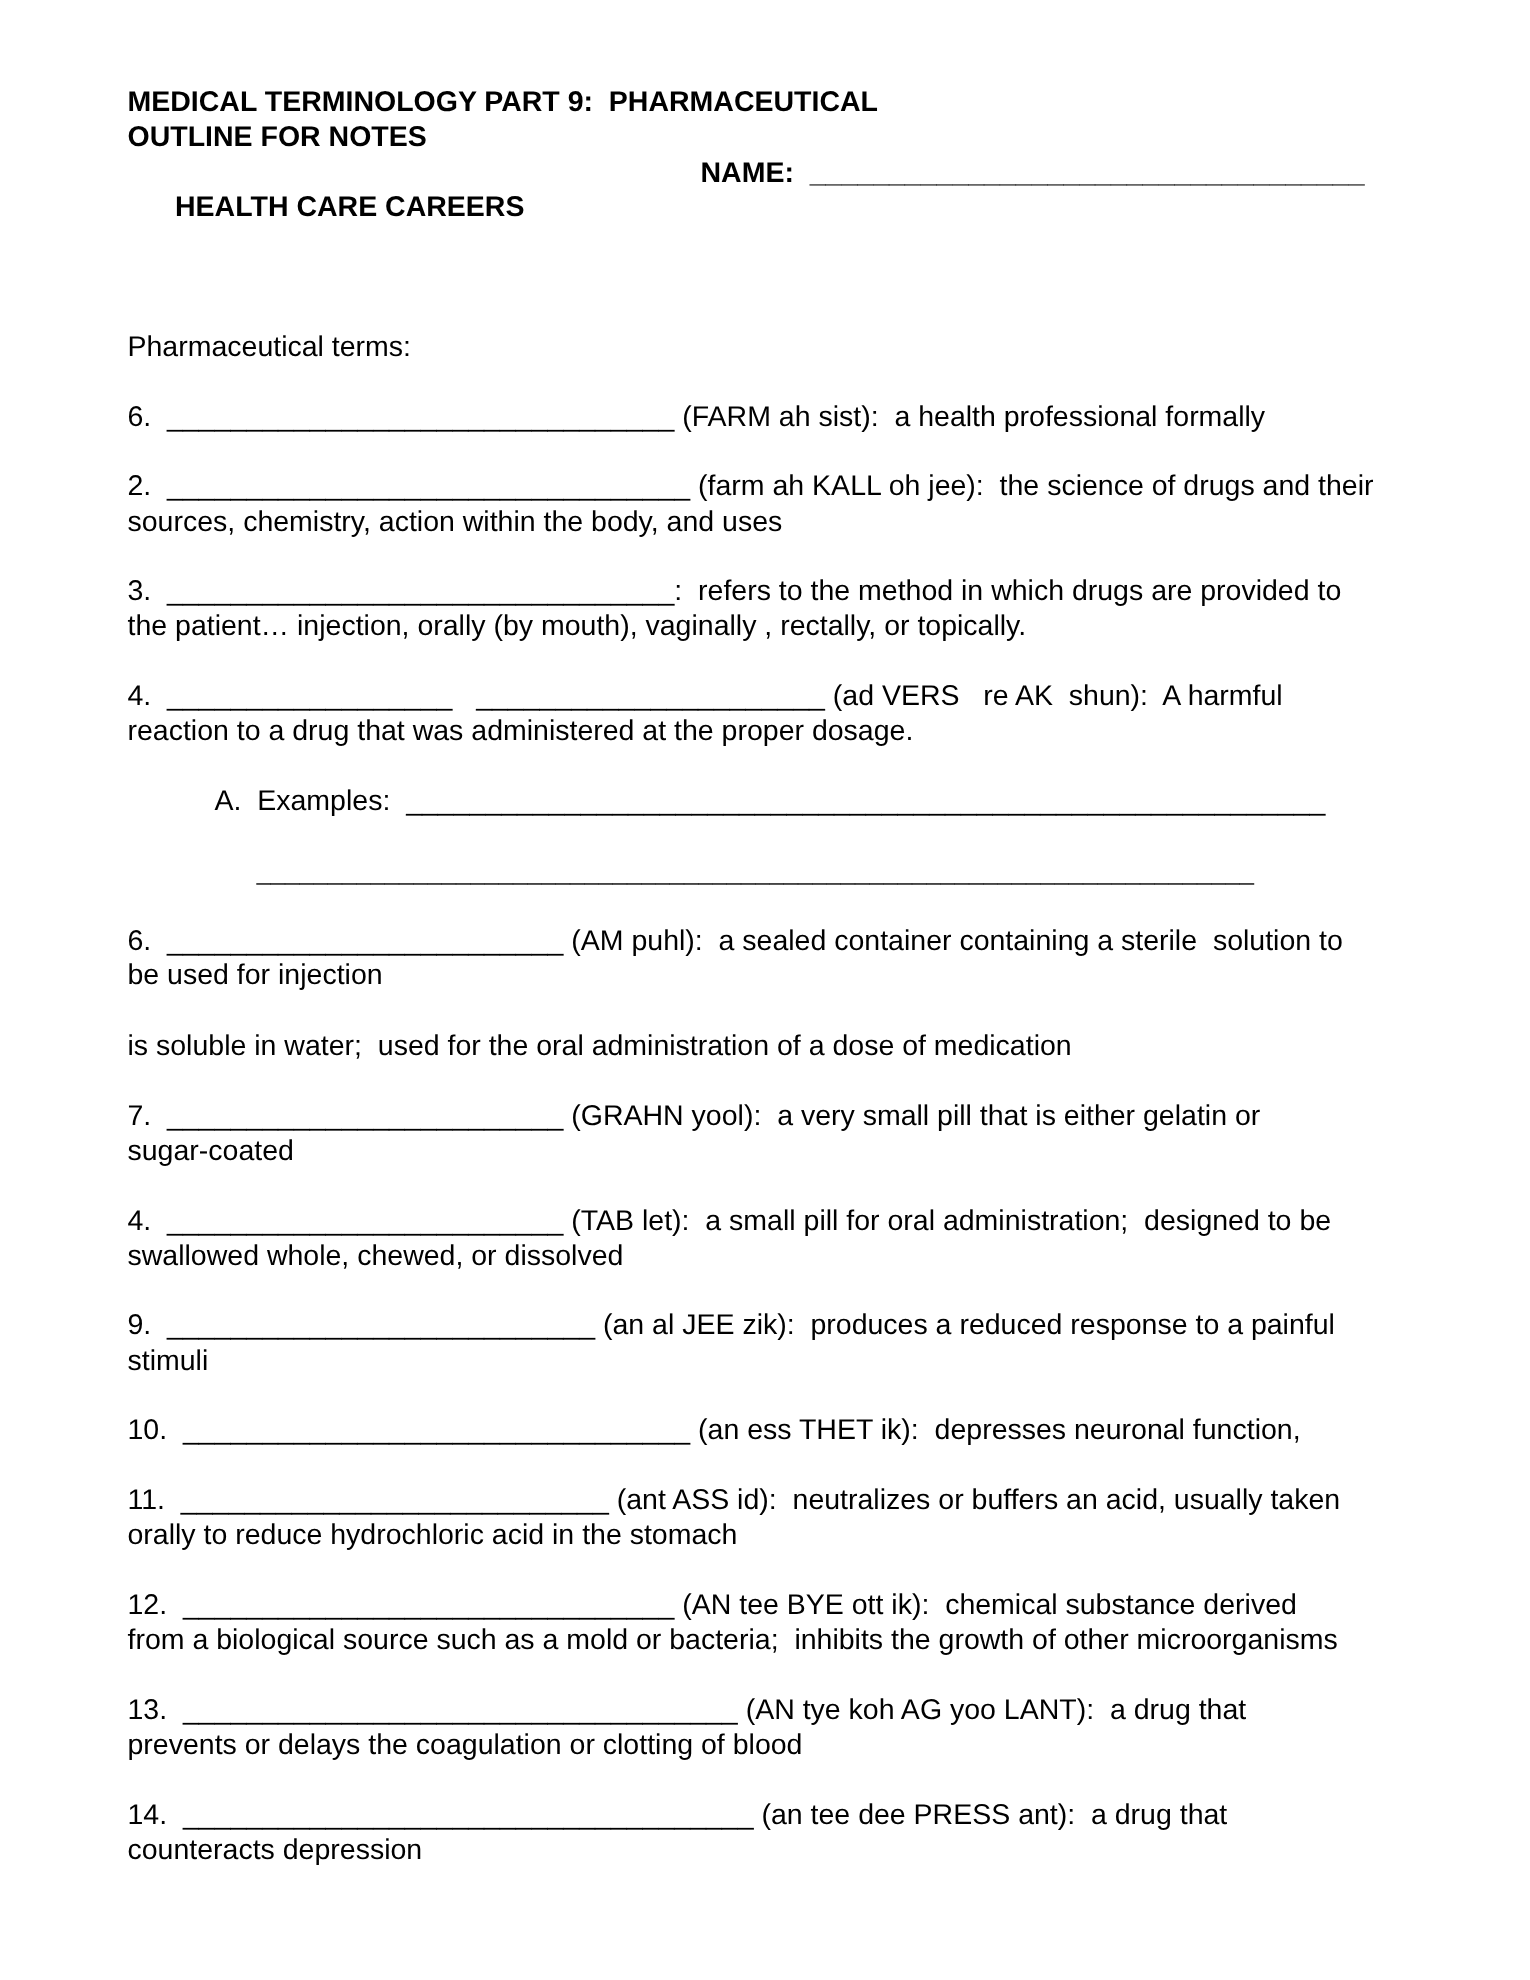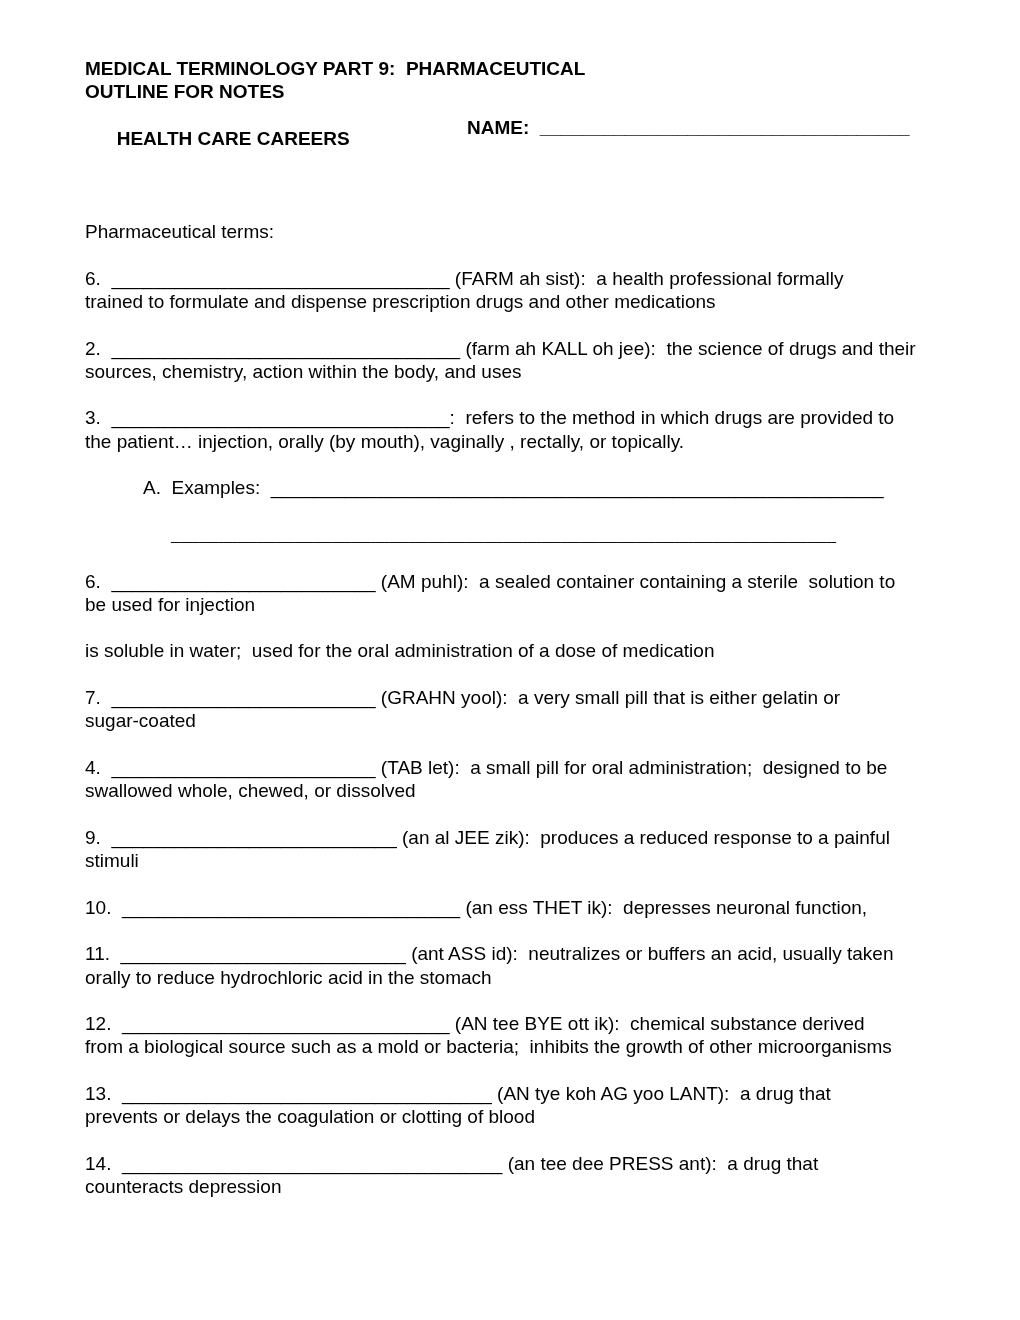--- a/index.html
+++ b/index.html
@@ -17,21 +17,21 @@
     font-family: "Liberation Sans", "DejaVu Sans", sans-serif;
     font-size: 19px;
     line-height: 23.3px;
     color: #000000;
     background: #ffffff;
   }
   .line { display: block; white-space: pre; }
   .para { margin: 0 0 23.3px 0; }
   .hdr { font-weight: bold; }
   .hdr3 { position: relative; }
-  .name-group { position: absolute; left: 382px; top: 12px; white-space: pre; }
+  .name-group { position: absolute; left: 382px; top: 0; white-space: pre; }
   .intro { margin: 0 0 23.3px 0; }
   .examples { margin-left: 58px; }
   .examples .line-b { margin-top: 23.3px; margin-left: 28px; font-family: Liberation Serif, serif; }
 </style>
 </head>
 <body>
 
 <div class="page">
 
   <div class="para hdr">
@@ -42,33 +42,36 @@
       <span class="name-group"><span>NAME:  </span><span>___________________________________</span></span>
     </span>
   </div>
 
   <div class="intro">
     <span class="line">Pharmaceutical terms:</span>
   </div>
 
   <div class="para">
     <span class="line">6.  ________________________________ (FARM ah sist):  a health professional formally</span>
-    <span class="line">trained to formulate and dispense prescription drugs and other medications</span>
   </div>
 
   <div class="para">
     <span class="line">2.  _________________________________ (farm ah KALL oh jee):  the science of drugs and their</span>
     <span class="line">sources, chemistry, action within the body, and uses</span>
   </div>
 
   <div class="para">
     <span class="line">3.  ________________________________:  refers to the method in which drugs are provided to</span>
     <span class="line">the patient… injection, orally (by mouth), vaginally , rectally, or topically.</span>
   </div>
 
+  <div class="para">
+    <span class="line">4.  __________________   ______________________ (ad VERS   re AK  shun):  A harmful</span>
+    <span class="line">reaction to a drug that was administered at the proper dosage.</span>
+  </div>
 
   <div class="para examples">
     <span class="line">A.  Examples:  __________________________________________________________</span>
     <span class="line line-b">______________________________________________________________________</span>
   </div>
 
   <div class="para">
     <span class="line">6.  _________________________ (AM puhl):  a sealed container containing a sterile  solution to</span>
     <span class="line">be used for injection</span>
   </div>

